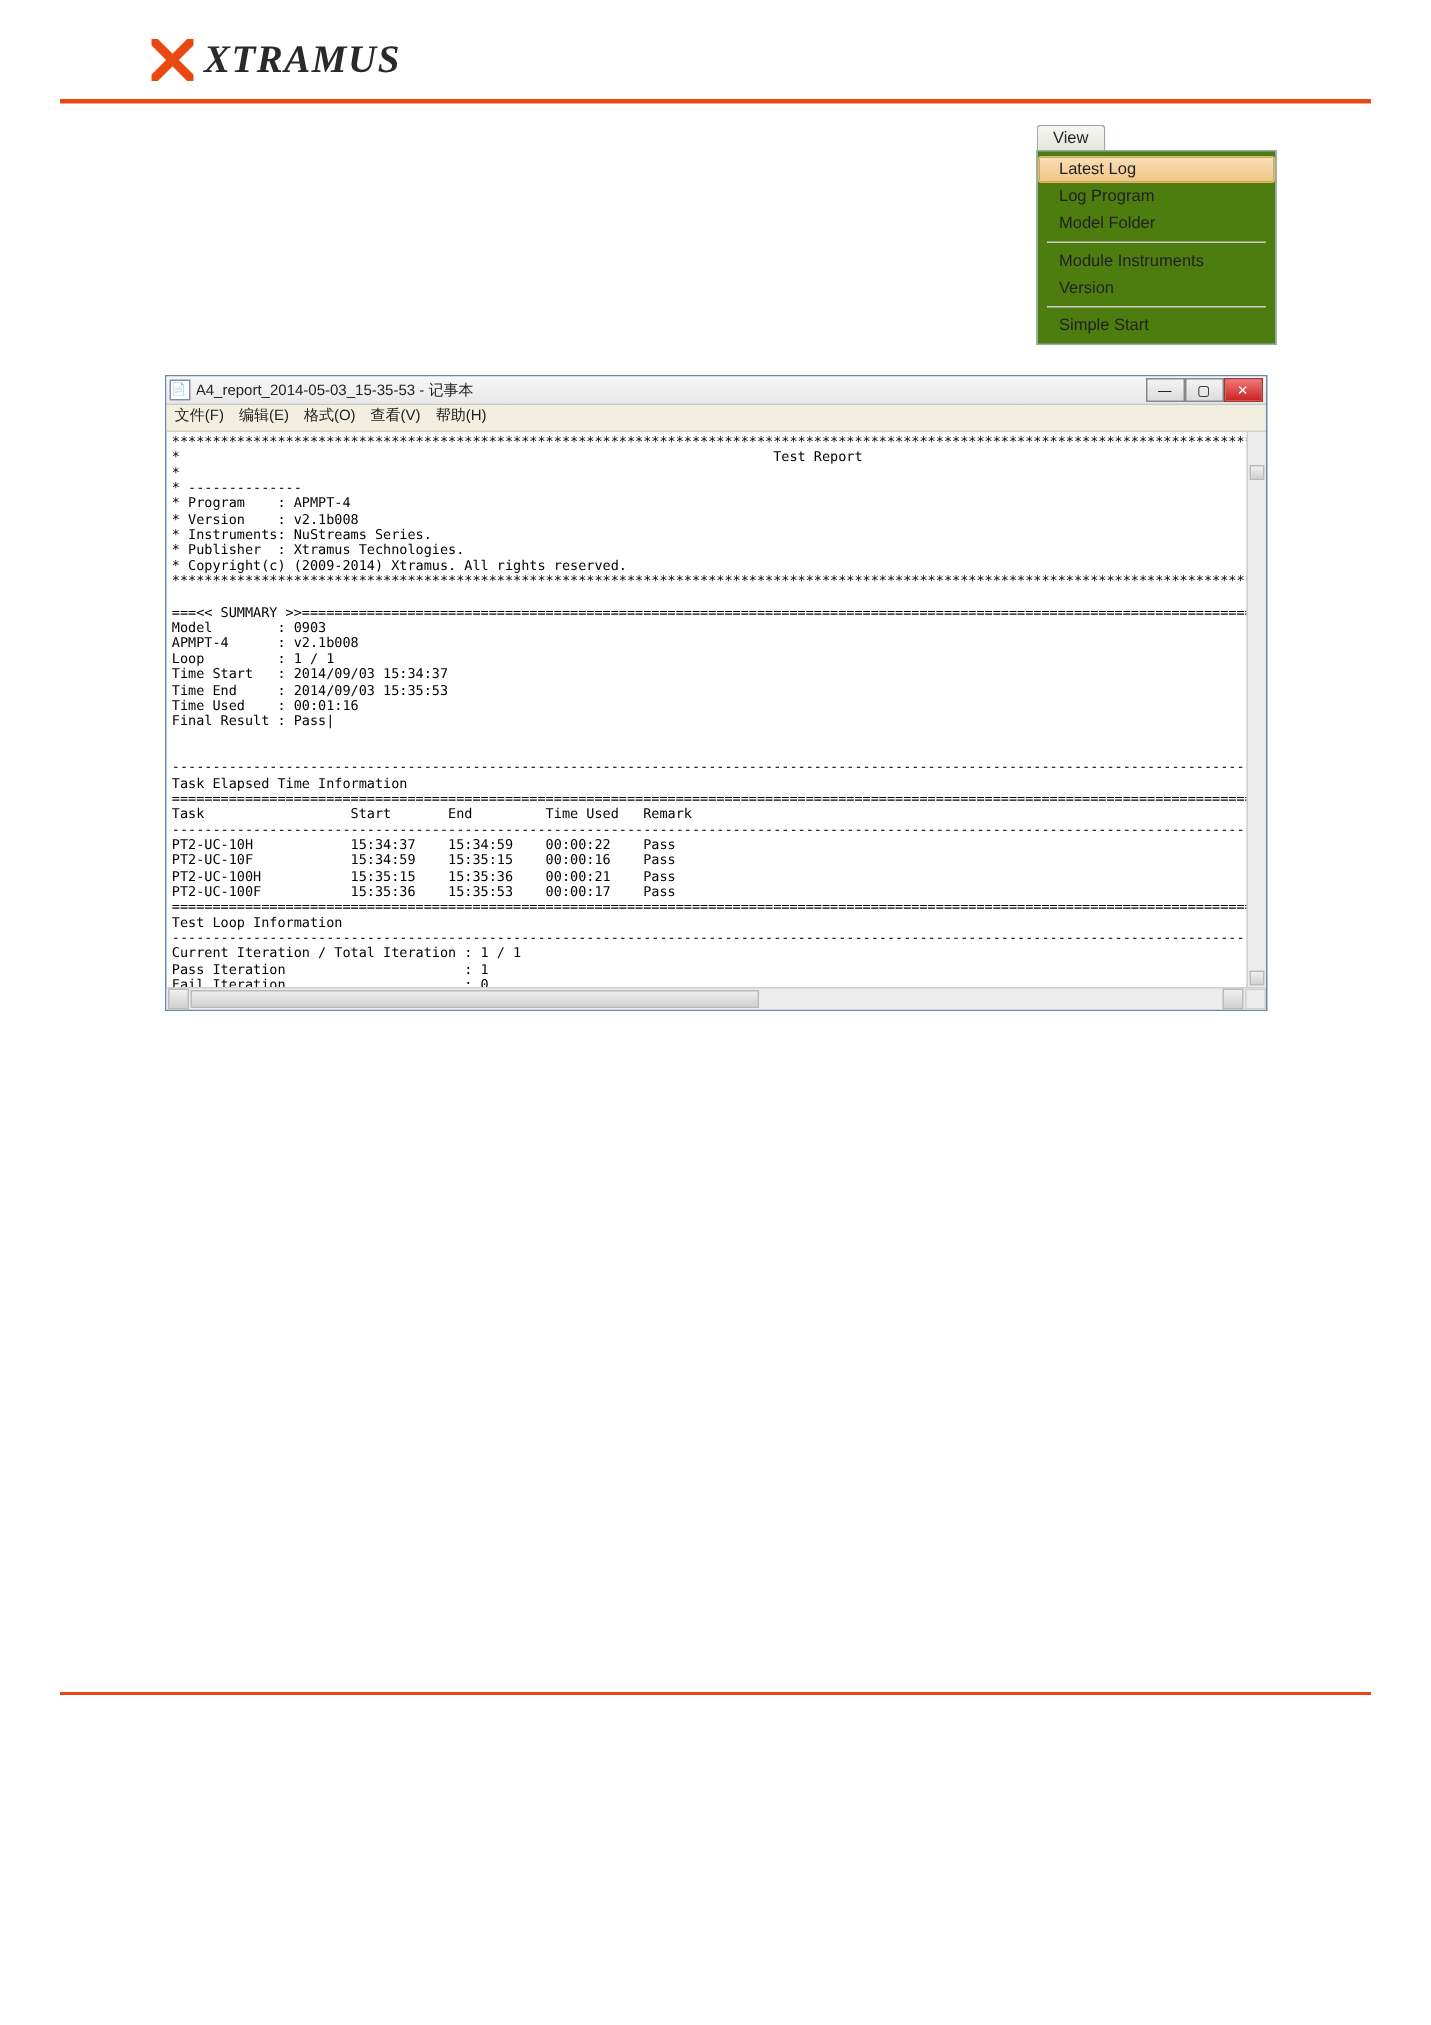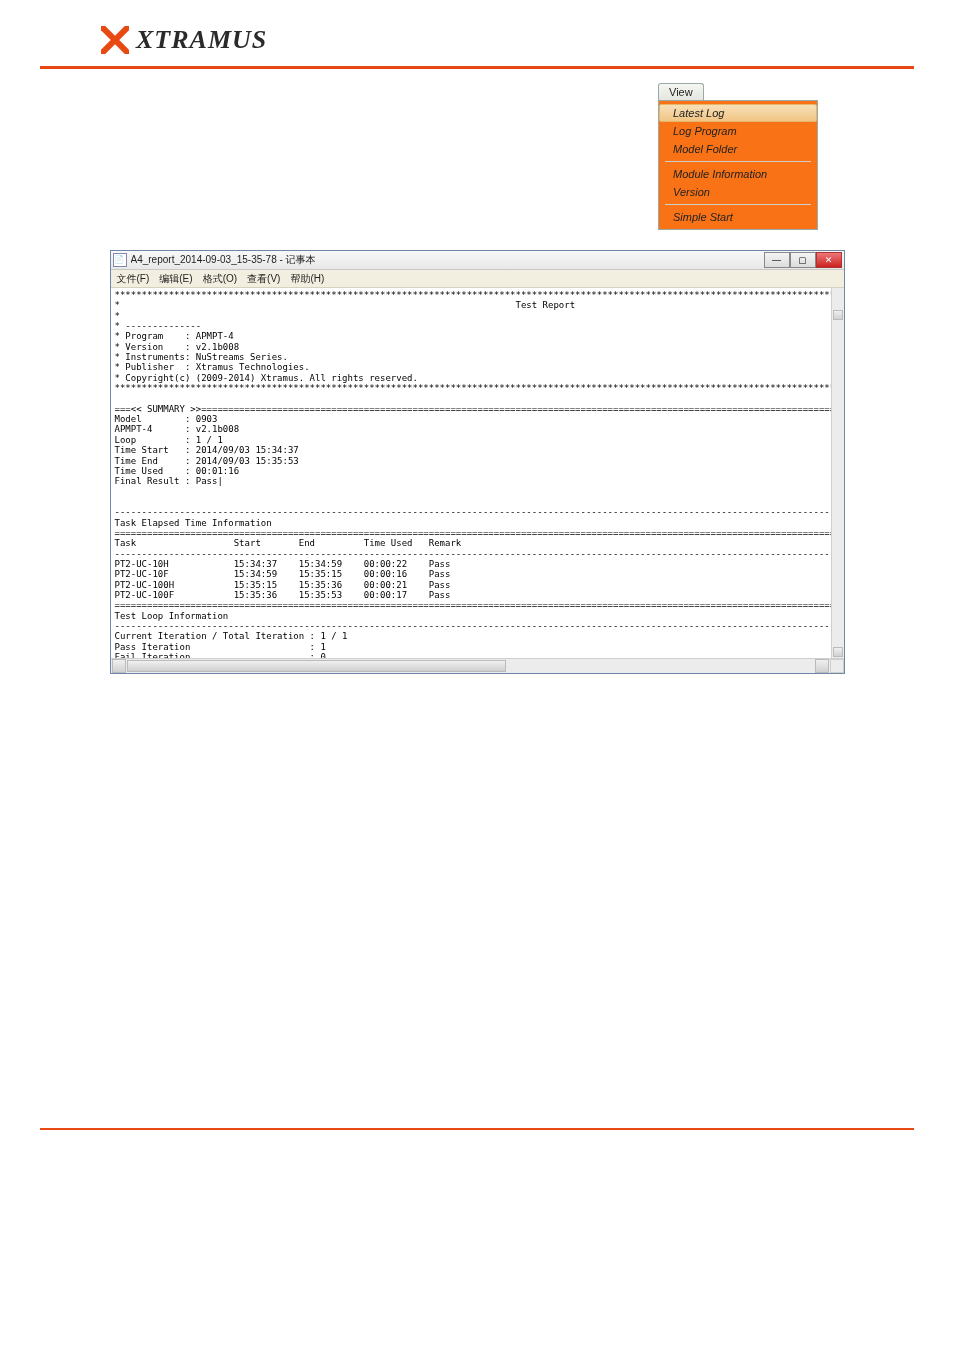--- a/index.html
+++ b/index.html
@@ -43,42 +43,41 @@
   .hr-orange {
     border: none;
     border-top: 3px solid #e84912;
     margin: 6px 0 14px 0;
   }
 
   
   .menu-wrap {
     display: flex;
     justify-content: flex-end;
-    margin-right: 96px;
+    margin-right: 63px;
   }
   .menu-panel {
     width: 160px;
     font-family: 'Segoe UI', Tahoma, sans-serif;
     font-size: 11px;
     color: #222;
   }
   .menu-tab {
     display: inline-block;
     border: 1px solid #9aa;
     border-bottom: none;
     background: linear-gradient(#f6f6f2, #e6e6e0);
     padding: 2px 10px;
     font-size: 11px;
     border-radius: 3px 3px 0 0;
   }
   .menu-body {
     border: 1px solid #9aa;
-    background: #f97316;
+    background: #4d7c0f;
     padding: 3px 0;
-    font-style: italic;
   }
   .menu-item {
     padding: 3px 14px;
     cursor: default;
   }
   .menu-item.hover {
     background: linear-gradient(#f8e0b8, #f1c585);
     border: 1px solid #e6b76a;
     padding: 2px 13px;
     border-radius: 2px;
@@ -142,21 +141,20 @@
     border-color: #a33;
   }
 
   .np-menubar {
     height: 17px;
     background: #f2efe0;
     border-bottom: 1px solid #d6d2c0;
     display: flex;
     gap: 10px;
     padding: 0 6px;
-    align-items: center;
     font-family: SimSun, Tahoma, sans-serif;
     font-size: 10px;
     color: #222;
   }
 
   .np-body {
     font-family: SimSun, 'Courier New', monospace;
     font-size: 9px;
     line-height: 1.15;
     color: #000;
@@ -242,33 +240,33 @@
   <hr class="hr-orange">
 
   <div class="menu-wrap">
     <div class="menu-panel">
       <div class="menu-tab">View</div>
       <div class="menu-body" id="menu-body">
           <div class="menu-item hover">Latest Log</div>
           <div class="menu-item">Log Program</div>
           <div class="menu-item">Model Folder</div>
           <div class="menu-sep"></div>
-          <div class="menu-item">Module Information</div>
+          <div class="menu-item">Module Instruments</div>
           <div class="menu-item">Version</div>
           <div class="menu-sep"></div>
           <div class="menu-item">Simple Start</div>
         </div>
     </div>
   </div>
 
   <div class="notepad-wrap">
     <div class="np-win">
       <div class="np-titlebar">
         <span class="np-icon">📄</span>
-        <span class="np-title">A4_report_2014-09-03_15-35-78 - 记事本</span>
+        <span class="np-title">A4_report_2014-05-03_15-35-53 - 记事本</span>
         <div class="np-btns">
           <div class="np-btn">—</div>
           <div class="np-btn">▢</div>
           <div class="np-btn close">✕</div>
         </div>
       </div>
       <div class="np-menubar" id="np-menubar">
           <span>文件(F)</span>
           <span>编辑(E)</span>
           <span>格式(O)</span>

